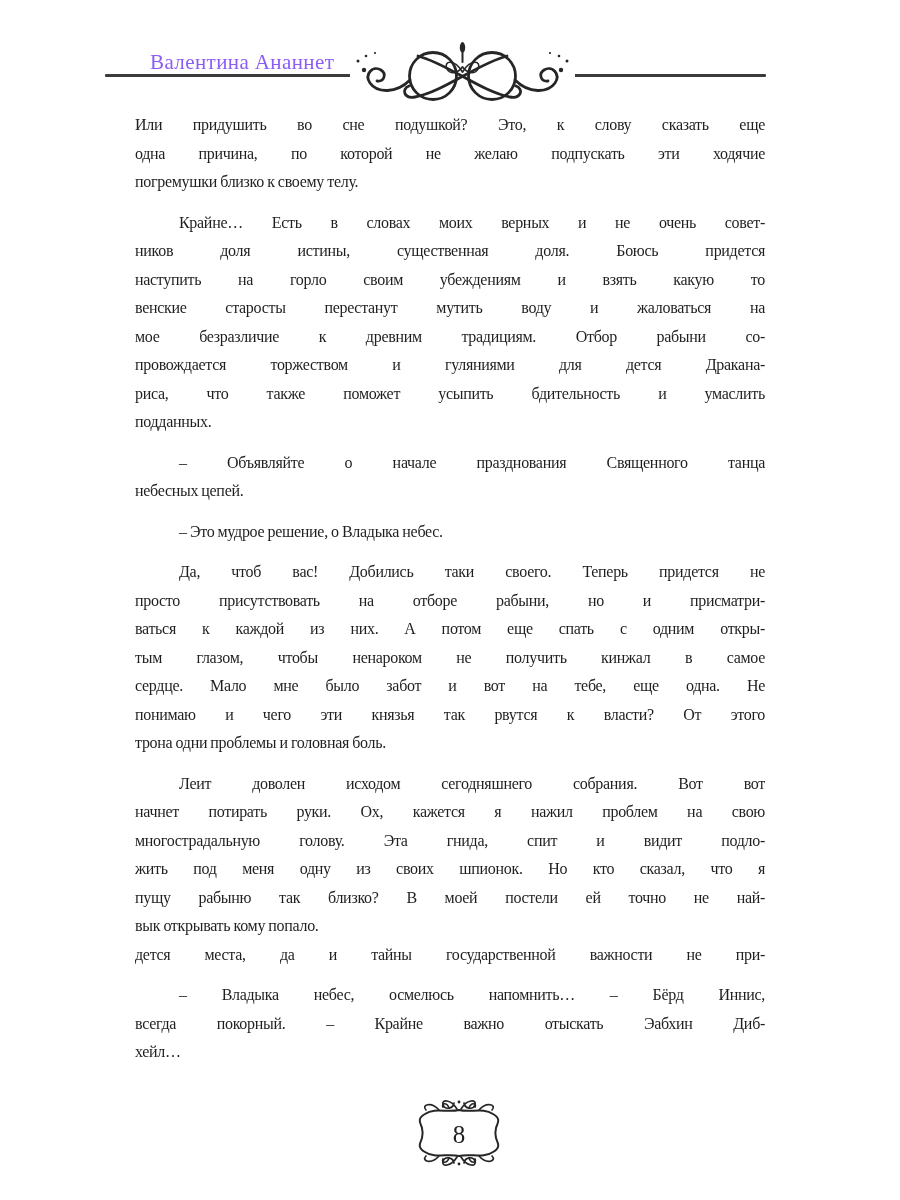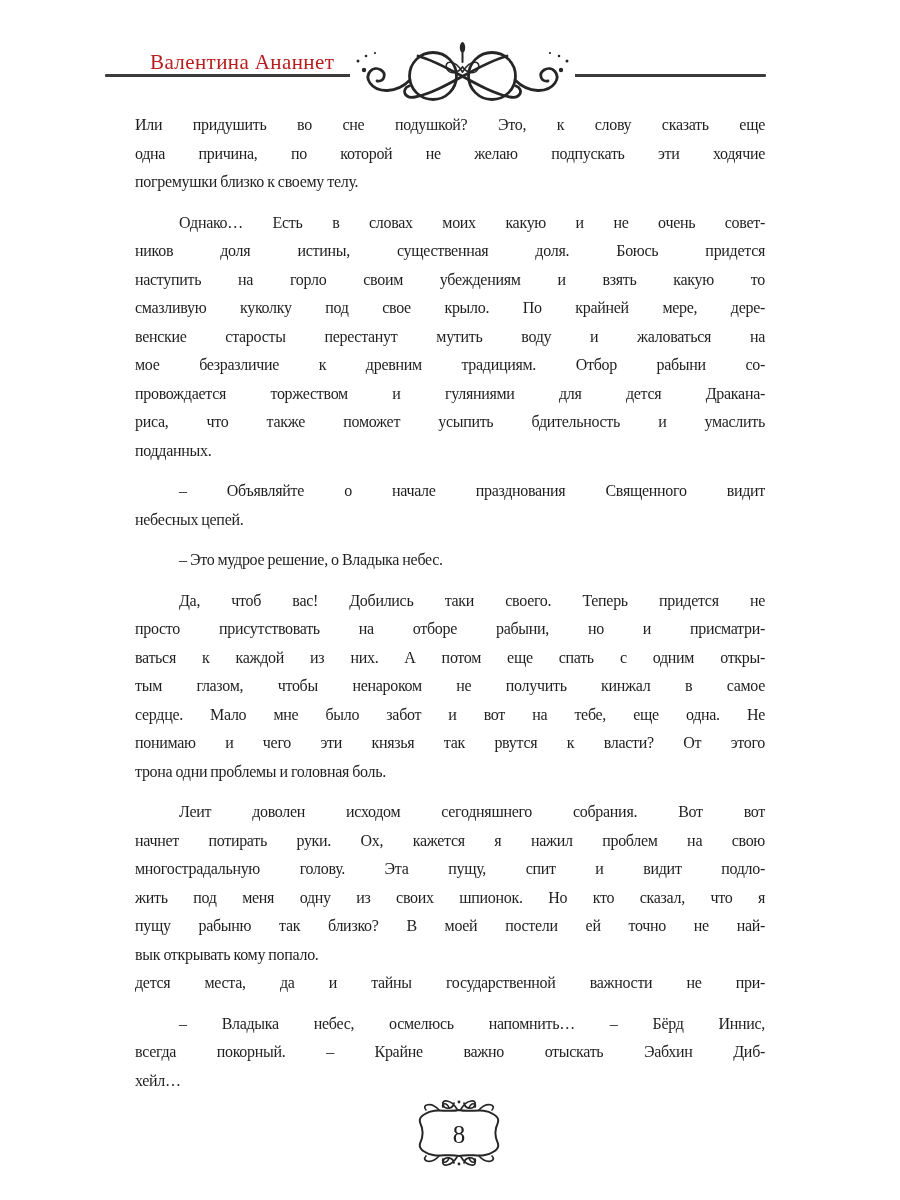--- a/index.html
+++ b/index.html
@@ -15,21 +15,21 @@
     margin:0 auto;
     background:var(--bg);
     font-family:"Liberation Serif", serif;
     color:var(--text);
     overflow:hidden;
   }
   
   .author{
     position:absolute;left:150px;top:50px;
     font-size:21px;line-height:24px;letter-spacing:0.4px;
-    color:#b91c1c;white-space:nowrap;
+    color:#8b5cf6;white-space:nowrap;
   }
   .rule{
     position:absolute;left:105px;top:74px;
     width:661px;height:3px;background:var(--rule);
     border-radius:1px;z-index:1;
   }
   .header-ornament{
     position:absolute;left:344px;top:40px;z-index:2;
     color:var(--ornament);
   }
@@ -101,50 +101,49 @@
     </g>
   </svg>
 
   <main class="text-block" id="text-block">
       <div class="paragraph">
         <div class="line first">Или придушить во сне подушкой? Это, к слову сказать еще</div>
         <div class="line">одна причина, по которой не желаю подпускать эти ходячие</div>
         <div class="line last">погремушки близко к своему телу.</div>
       </div>
       <div class="paragraph indent">
-        <div class="line first">Однако… Есть в словах моих какую и не очень совет-</div>
+        <div class="line first">Крайне… Есть в словах моих верных и не очень совет-</div>
         <div class="line">ников доля истины, существенная доля. Боюсь придется</div>
         <div class="line">наступить на горло своим убеждениям и взять какую то</div>
-        <div class="line">смазливую куколку под свое крыло. По крайней мере, дере-</div>
         <div class="line">венские старосты перестанут мутить воду и жаловаться на</div>
         <div class="line">мое безразличие к древним традициям. Отбор рабыни со-</div>
         <div class="line">провождается торжеством и гуляниями для дется Дракана-</div>
         <div class="line">риса, что также поможет усыпить бдительность и умаслить</div>
         <div class="line last">подданных.</div>
       </div>
       <div class="paragraph indent">
-        <div class="line first">– Объявляйте о начале празднования Священного видит</div>
+        <div class="line first">– Объявляйте о начале празднования Священного танца</div>
         <div class="line last">небесных цепей.</div>
       </div>
       <div class="paragraph indent">
         <div class="line first last">– Это мудрое решение, о Владыка небес.</div>
       </div>
       <div class="paragraph indent">
         <div class="line first">Да, чтоб вас! Добились таки своего. Теперь придется не</div>
         <div class="line">просто присутствовать на отборе рабыни, но и присматри-</div>
         <div class="line">ваться к каждой из них. А потом еще спать с одним откры-</div>
         <div class="line">тым глазом, чтобы ненароком не получить кинжал в самое</div>
         <div class="line">сердце. Мало мне было забот и вот на тебе, еще одна. Не</div>
         <div class="line">понимаю и чего эти князья так рвутся к власти? От этого</div>
         <div class="line last">трона одни проблемы и головная боль.</div>
       </div>
       <div class="paragraph indent">
         <div class="line first">Леит доволен исходом сегодняшнего собрания. Вот вот</div>
         <div class="line">начнет потирать руки. Ох, кажется я нажил проблем на свою</div>
-        <div class="line">многострадальную голову. Эта пущу, спит и видит подло-</div>
+        <div class="line">многострадальную голову. Эта гнида, спит и видит подло-</div>
         <div class="line">жить под меня одну из своих шпионок. Но кто сказал, что я</div>
         <div class="line">пущу рабыню так близко? В моей постели ей точно не най-</div>
         <div class="line last">вык открывать кому попало.</div>
         <div class="line">дется места, да и тайны государственной важности не при-</div>
       </div>
       <div class="paragraph indent">
         <div class="line first">– Владыка небес, осмелюсь напомнить… – Бёрд Иннис,</div>
         <div class="line">всегда покорный. – Крайне важно отыскать Эабхин Диб-</div>
         <div class="line last">хейл…</div>
       </div>

